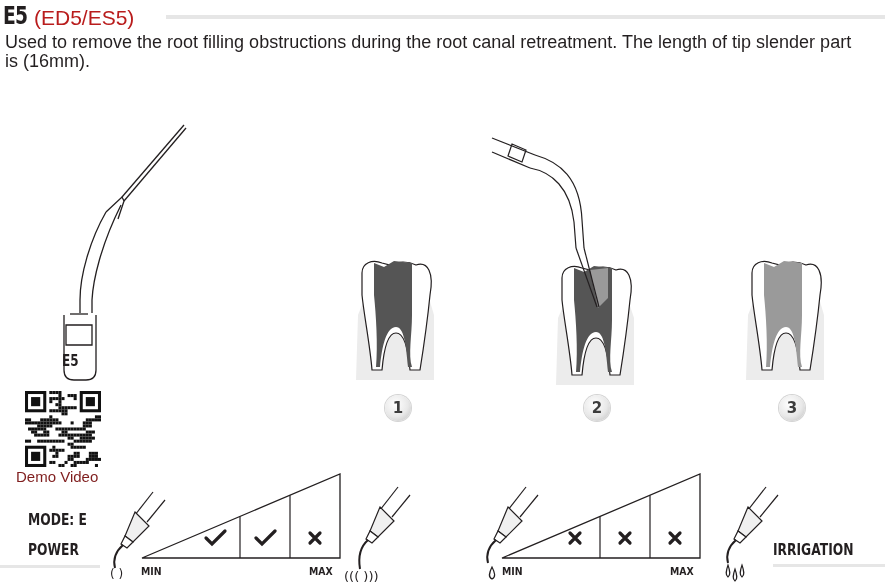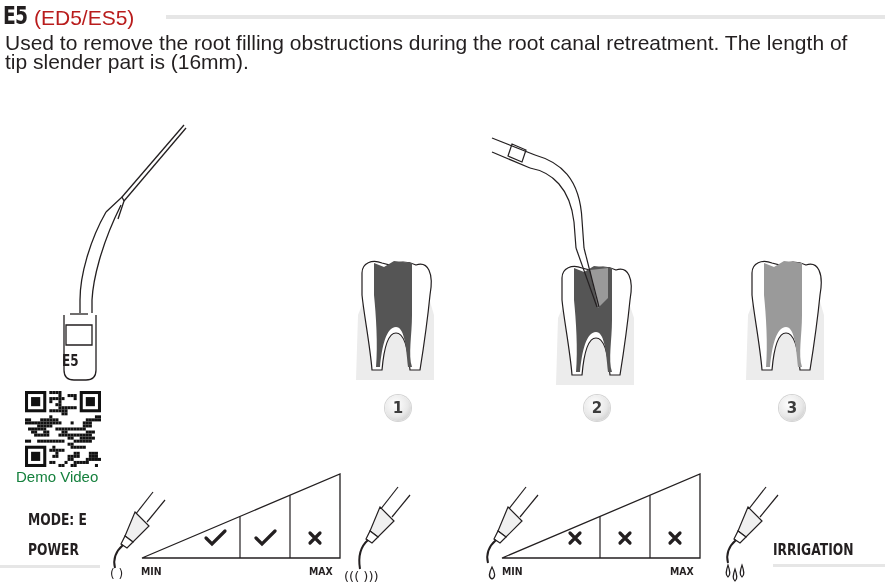--- a/index.html
+++ b/index.html
@@ -3,23 +3,23 @@
 <meta charset="utf-8">
 <style>
   html, body { margin: 0; padding: 0; background: #ffffff; }
   body { width: 885px; height: 586px; position: relative; overflow: hidden;
          font-family: "Liberation Sans", sans-serif; color: #231f20; }
   .abs { position: absolute; }
   .title-code { left: 3px; top: 2px; font-family: "DejaVu Sans", sans-serif; font-weight: bold;
                 font-size: 24px; letter-spacing: -1px; transform: scaleX(0.78); transform-origin: left top; color: #231f20; }
   .title-variant { left: 34px; top: 6px; font-size: 21px; color: #b91c1c; }
   .title-rule { left: 166px; top: 15px; width: 719px; height: 4px; background: #e6e6e6; }
-  .desc { left: 5px; top: 33px; font-size: 21px; line-height: 19px; color: #231f20; width: 860px; }
+  .desc { left: 5px; top: 33px; font-size: 18px; line-height: 19px; color: #231f20; width: 860px; }
   .qr { left: 25px; top: 391px; width: 76px; height: 76px; }
-  .demo { left: 16px; top: 468px; font-size: 15px; color: #15803d; }
+  .demo { left: 16px; top: 468px; font-size: 15px; color: #7f1d1d; }
   .cond { font-family: "DejaVu Sans", sans-serif; font-weight: bold; font-size: 15px; color: #231f20;
           transform: scaleX(0.82); transform-origin: left top; }
   .mode { left: 28px; top: 511px; }
   .power { left: 28px; top: 541px; }
   .irr { left: 773px; top: 541px; }
   .lblsm { font-family: "DejaVu Sans", sans-serif; font-weight: bold; font-size: 11px; color: #231f20;
            transform: scaleX(0.85); transform-origin: left top; }
   .rule-bl { left: 0; top: 565px; width: 100px; height: 3px; background: #e6e6e6; }
   .rule-br { left: 773px; top: 564px; width: 112px; height: 3px; background: #e6e6e6; }
   .badge { width: 26px; height: 26px; border-radius: 50%;

